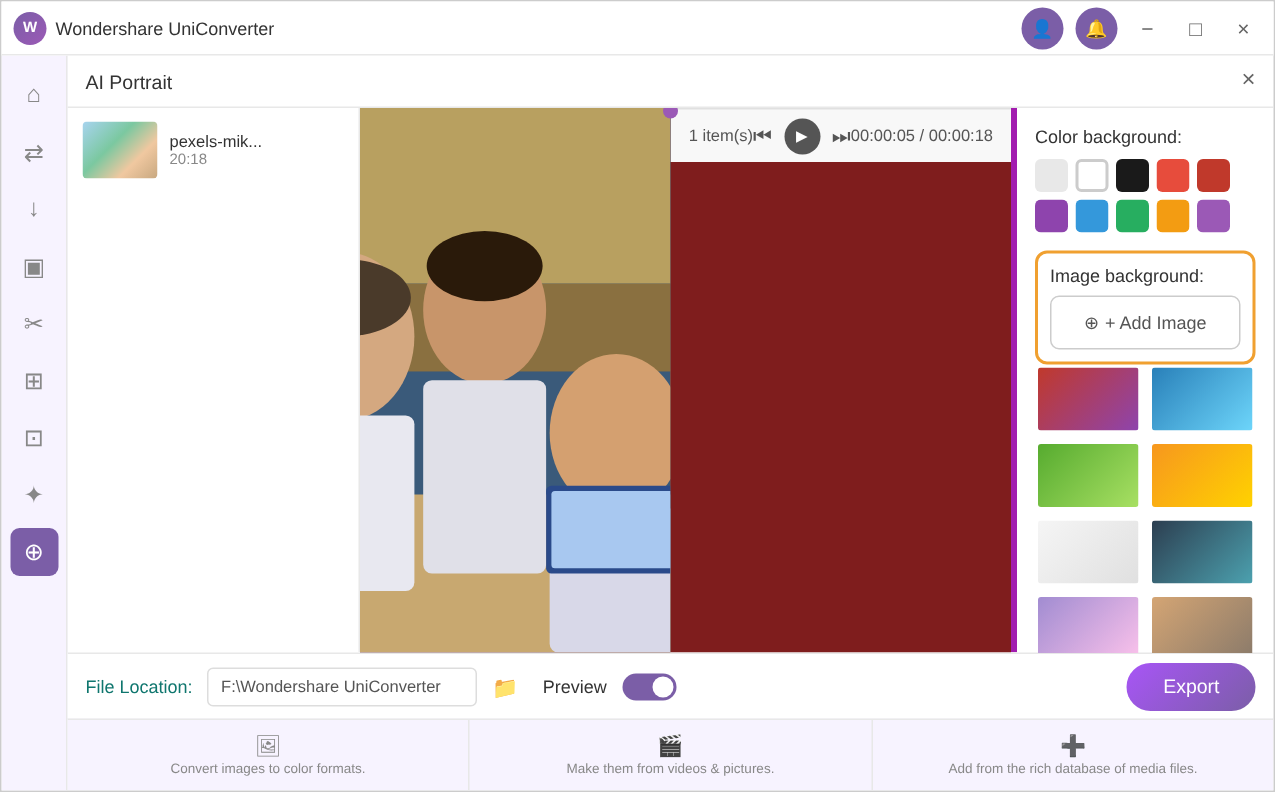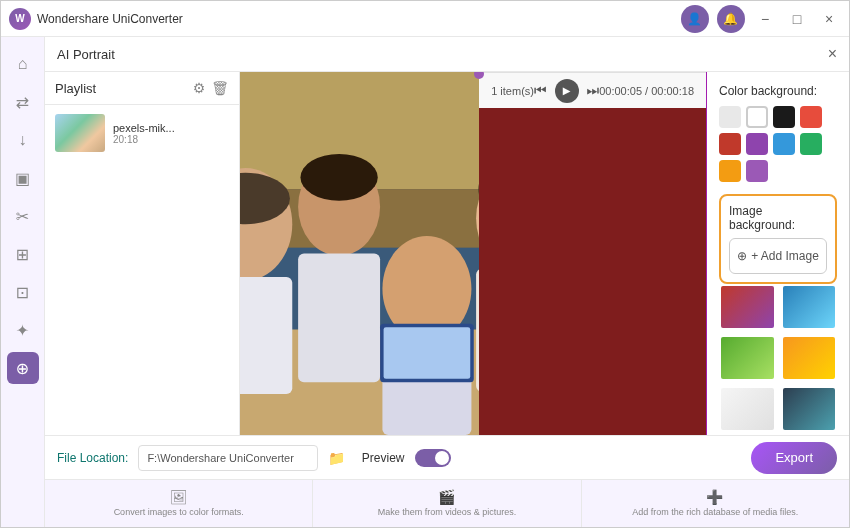--- a/index.html
+++ b/index.html
@@ -201,22 +201,22 @@
       color: white;
       display: flex; align-items: center; justify-content: center;
       cursor: pointer;
       font-size: 10px;
     }
     .time-display { font-size: 11px; color: #555; }
     .item-count { font-size: 11px; color: #555; }
 
     
     .right-panel {
-      width: 143px;
-      border-left: 1px solid #a21caf;
+      width: 175px;
+      border-left: 4px solid #a21caf;
       padding: 12px;
       overflow-y: auto;
       flex-shrink: 0;
     }
 
     .section-label {
       font-size: 12px;
       color: #333;
       font-weight: 500;
       margin-bottom: 8px;
@@ -396,27 +396,20 @@
       <div class="ai-portrait-panel">
 
         <div class="panel-header">
           <span class="panel-title">AI Portrait</span>
           <span class="close-btn">×</span>
         </div>
 
         <div class="panel-body">
 
           <div class="playlist-panel">
-            <div class="playlist-header">
-              <span class="playlist-title">Playlist</span>
-              <div class="playlist-actions">
-                <span class="playlist-action-btn">⚙</span>
-                <span class="playlist-action-btn">🗑</span>
-              </div>
-            </div>
             <div class="playlist-items">
               <div class="playlist-item">
                 <div class="playlist-thumb">
                   <div class="playlist-thumb-inner" style="background: linear-gradient(135deg, #a8d4f0 0%, #7bc8a0 40%, #f0c8a0 70%, #c8a880 100%);">
                   </div>
                 </div>
                 <div class="playlist-info">
                   <div class="playlist-name">pexels-mik...</div>
                   <div class="playlist-duration">20:18</div>
                 </div>

